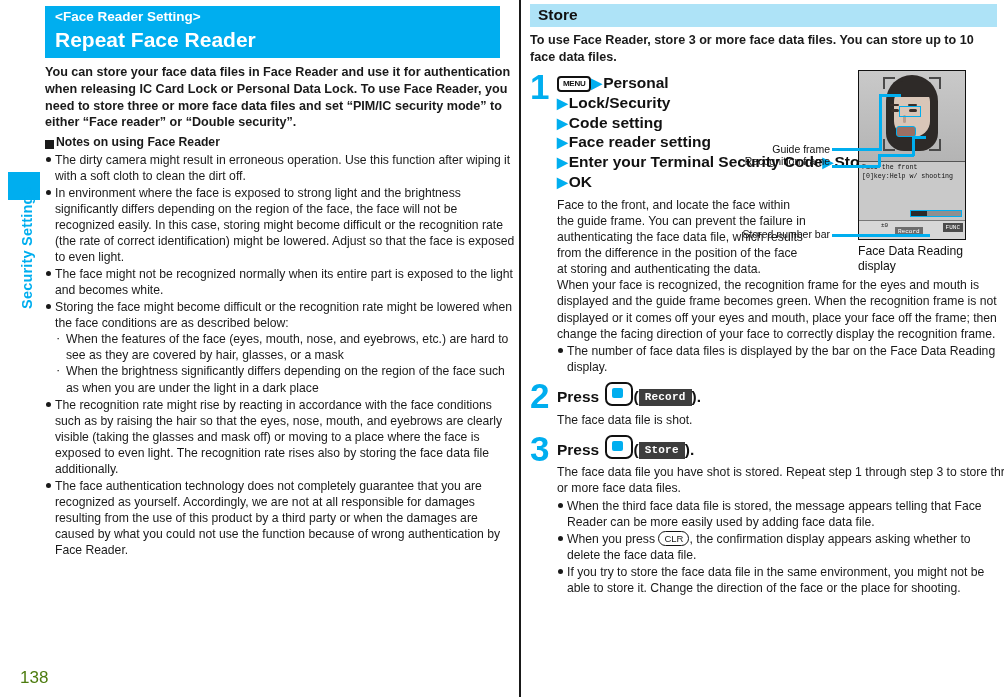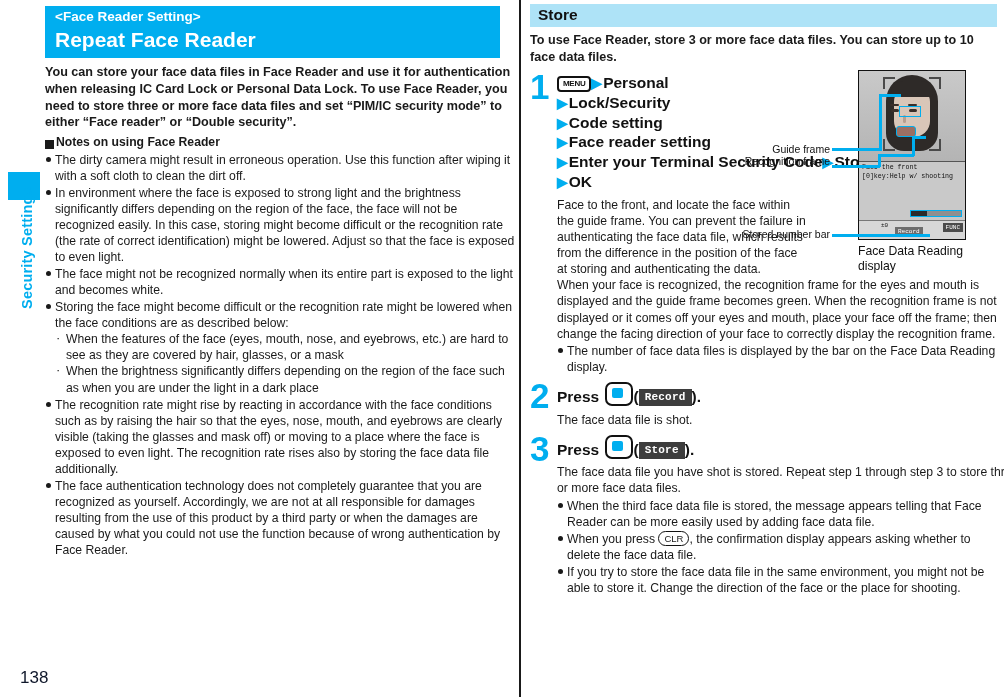--- a/index.html
+++ b/index.html
@@ -31,21 +31,21 @@
 
   
   .divider{
     position:absolute;left:519px;top:0;width:2px;height:697px;
     background:#1a1a1a;
   }
 
   
   .page-number{
     position:absolute;left:20px;top:668px;
-    font-size:17px;font-weight:normal;color:#0f172a;
+    font-size:17px;font-weight:normal;color:#4d7c0f;
   }
 
   
   .colL{position:absolute;left:45px;top:6px;width:470px;}
 
   .title-bar{
     background:#00AEEF;color:#ffffff;
     padding:3px 10px 6px 10px;
     width:455px;box-sizing:border-box;
   }

